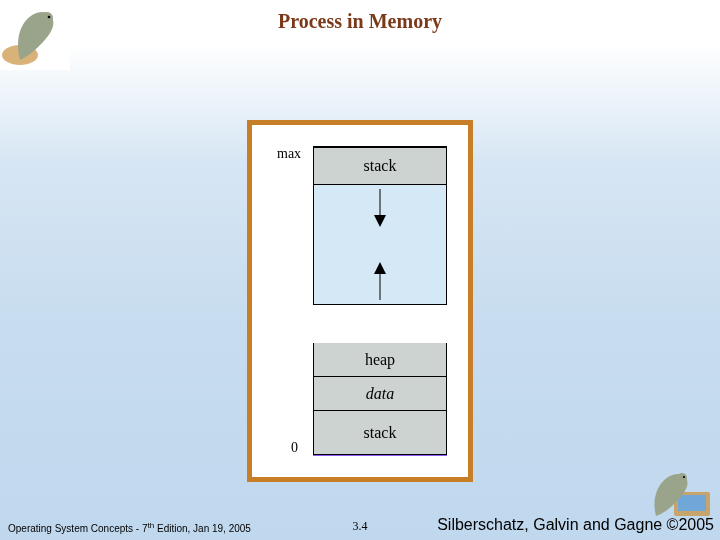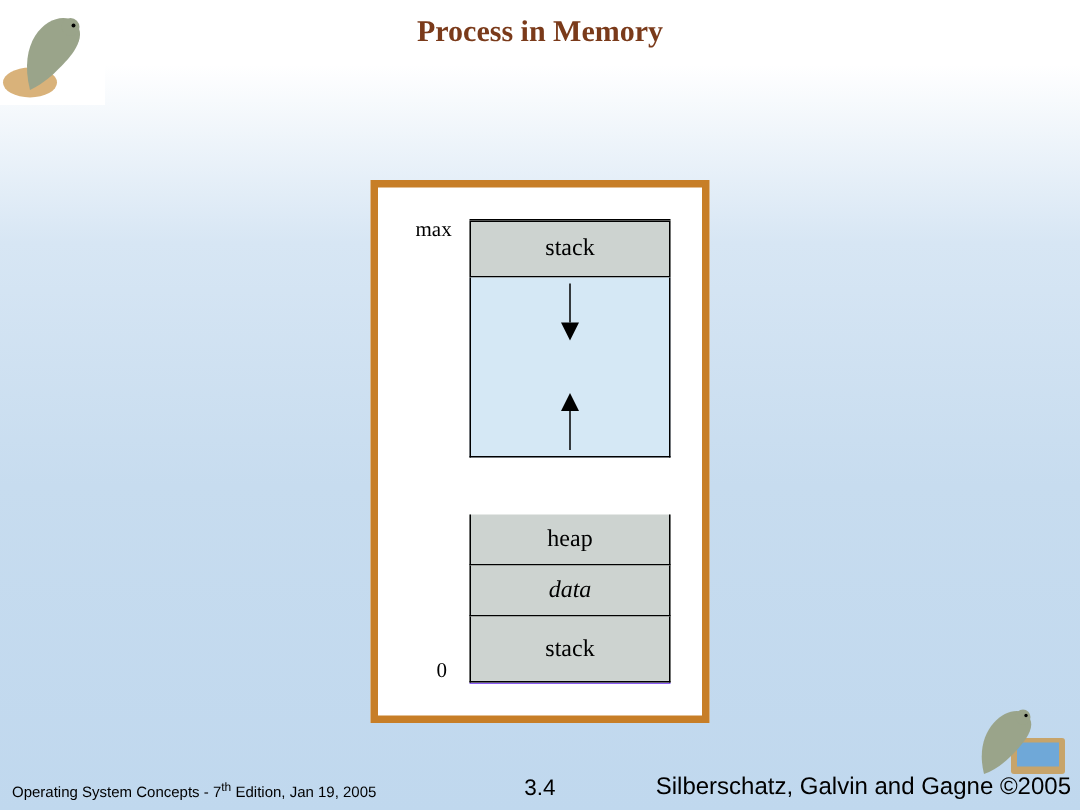--- a/index.html
+++ b/index.html
@@ -33,22 +33,23 @@
     position: absolute;
     left: 8px; bottom: 6px;
     font-size: 10px;
     color: #000;
   }
   .footer-left sup { font-size: 8px; }
   .footer-center {
     position: absolute;
     left: 0; right: 0; bottom: 6px;
     text-align: center;
-    font-size: 15px;
+    font-size: 12px;
     color: #000;
+    font-family: Liberation Serif, serif;
   }
   .footer-right {
     position: absolute;
     right: 6px; bottom: 6px;
     font-size: 16px;
     color: #000;
   }
 
   .diagram-wrap {
     position: absolute;

